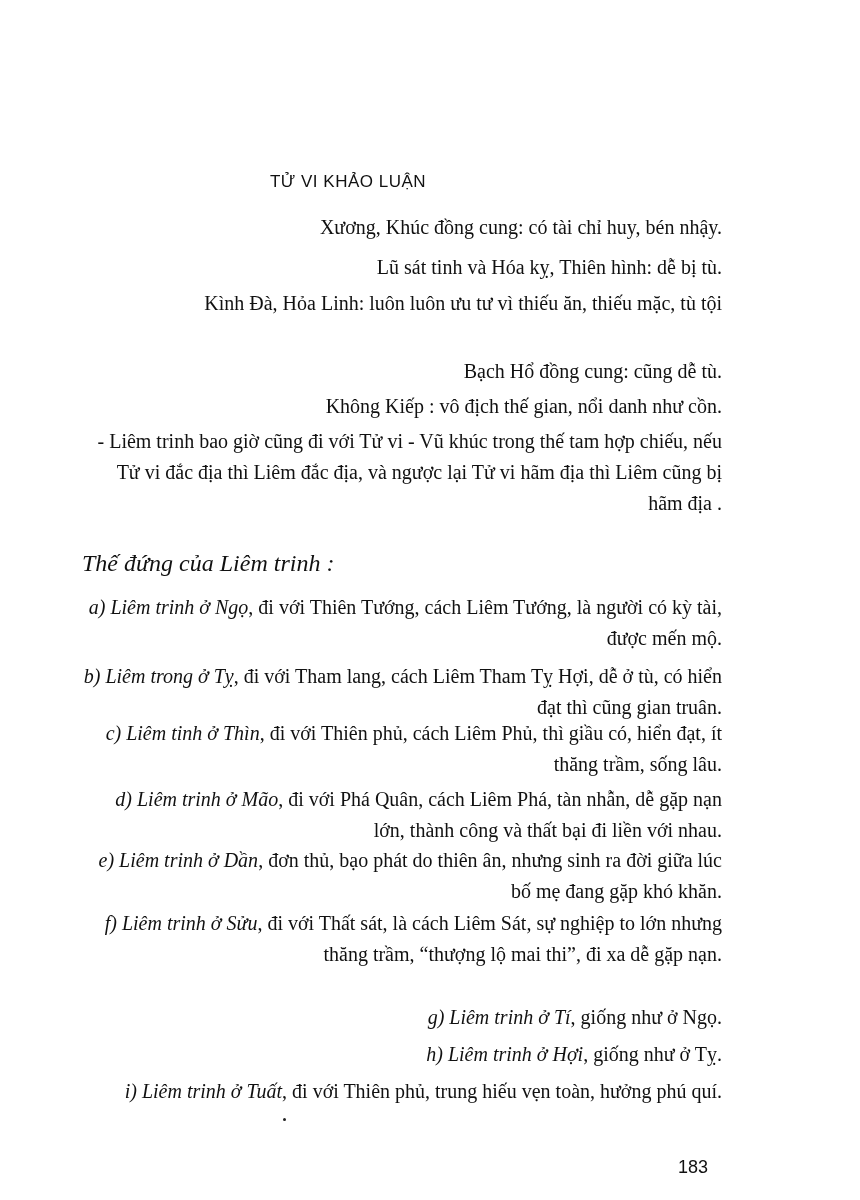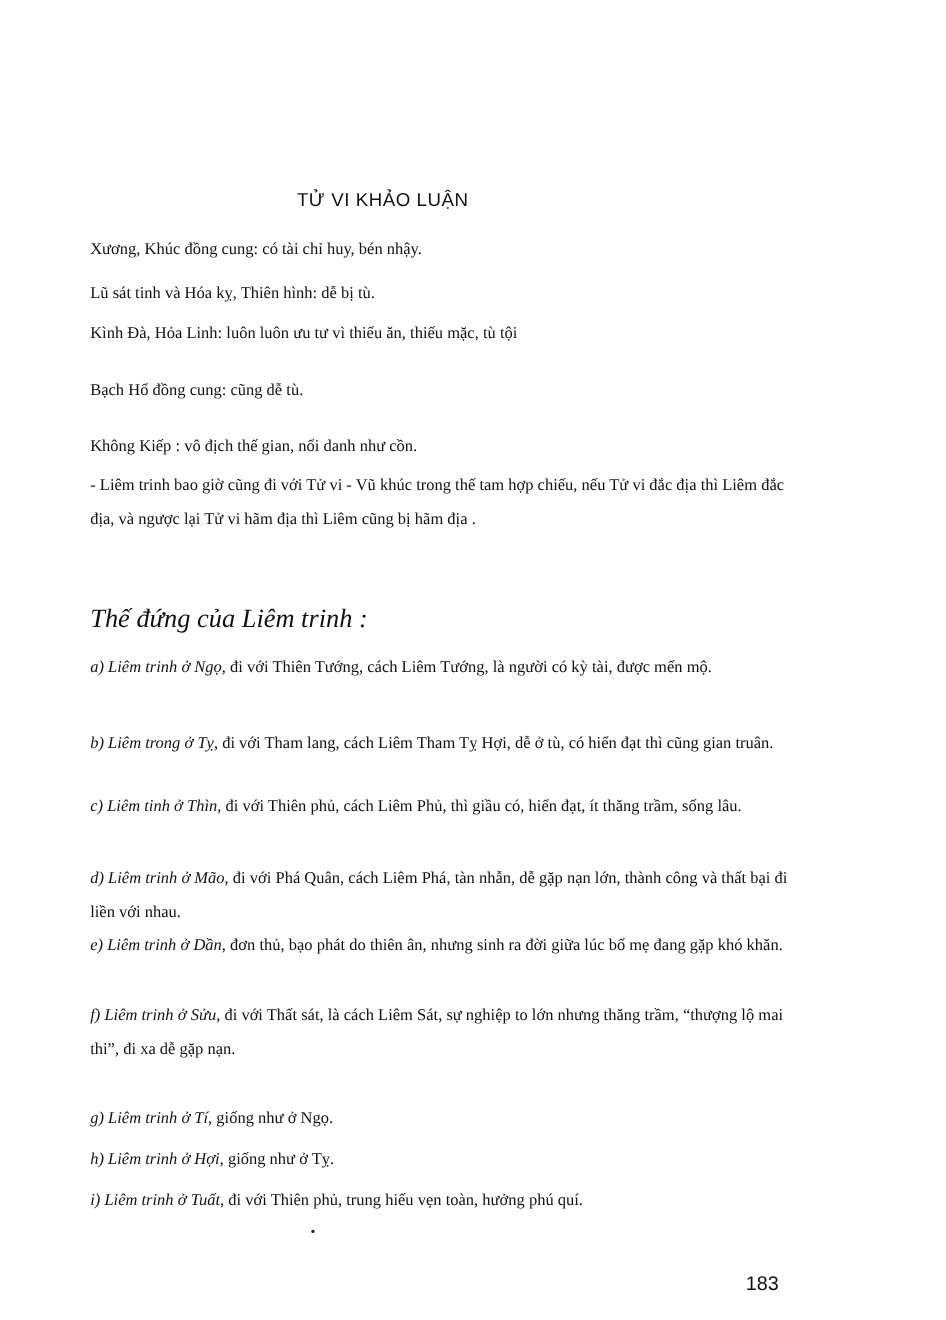--- a/index.html
+++ b/index.html
@@ -1,34 +1,34 @@
 <!DOCTYPE html>
 <html><head>
 <meta charset="utf-8">
 <style>
   html, body { margin: 0; padding: 0; background: #ffffff; }
   body { width: 860px; height: 1200px; position: relative; overflow: hidden;
          font-family: "Liberation Serif", "DejaVu Serif", serif; color: #111; }
   .header { position: absolute; top: 172px; left: 0; width: 696px; text-align: center;
             font-family: "Liberation Sans", "DejaVu Sans", sans-serif; font-size: 17px; letter-spacing: 0.5px; }
-  .para { position: absolute; left: 82px; width: 640px; font-size: 15px; line-height: 31px; }
+  .para { position: absolute; left: 82px; width: 640px; font-size: 20px; line-height: 31px; text-align: right; }
   .it { font-style: italic; }
   .section-title { position: absolute; left: 82px; top: 550px; font-size: 24px; font-style: italic; text-align: center; }
   .page-num { position: absolute; top: 1157px; left: 678px; font-family: "Liberation Sans", sans-serif; font-size: 18px; }
   .dot { position: absolute; left: 283px; top: 1118px; width: 3px; height: 3px; background: #222; border-radius: 50%; }
 </style>
 </head>
 <body>
 
 <div class="header">TỬ VI KHẢO LUẬN</div>
 
 <div class="para" style="top:212px">Xương, Khúc đồng cung: có tài chỉ huy, bén nhậy.</div>
 <div class="para" style="top:252px">Lũ sát tinh và Hóa kỵ, Thiên hình: dễ bị tù.</div>
 <div class="para" style="top:288px">Kình Đà, Hỏa Linh: luôn luôn ưu tư vì thiếu ăn, thiếu mặc, tù tội</div>
-<div class="para" style="top:340px">Bạch Hổ đồng cung: cũng dễ tù.</div>
+<div class="para" style="top:356px">Bạch Hổ đồng cung: cũng dễ tù.</div>
 <div class="para" style="top:391px">Không Kiếp : vô địch thế gian, nổi danh như cồn.</div>
 <div class="para" style="top:426px">- Liêm trinh bao giờ cũng đi với Tử vi - Vũ khúc trong thế tam hợp chiếu, nếu Tử vi đắc địa thì Liêm đắc địa, và ngược lại Tử vi hãm địa thì Liêm cũng bị hãm địa .</div>
 
 <div class="section-title">Thế đứng của Liêm trinh :</div>
 
 <div class="para" style="top:592px">
   <span class="it">a) Liêm trinh ở Ngọ</span><span>, đi với Thiên Tướng, cách Liêm Tướng, là người có kỳ tài, được mến mộ.</span>
 </div>
 <div class="para" style="top:661px">
   <span class="it">b) Liêm trong ở Tỵ</span><span>, đi với Tham lang, cách Liêm Tham Tỵ Hợi, dễ ở tù, có hiển đạt thì cũng gian truân.</span>

